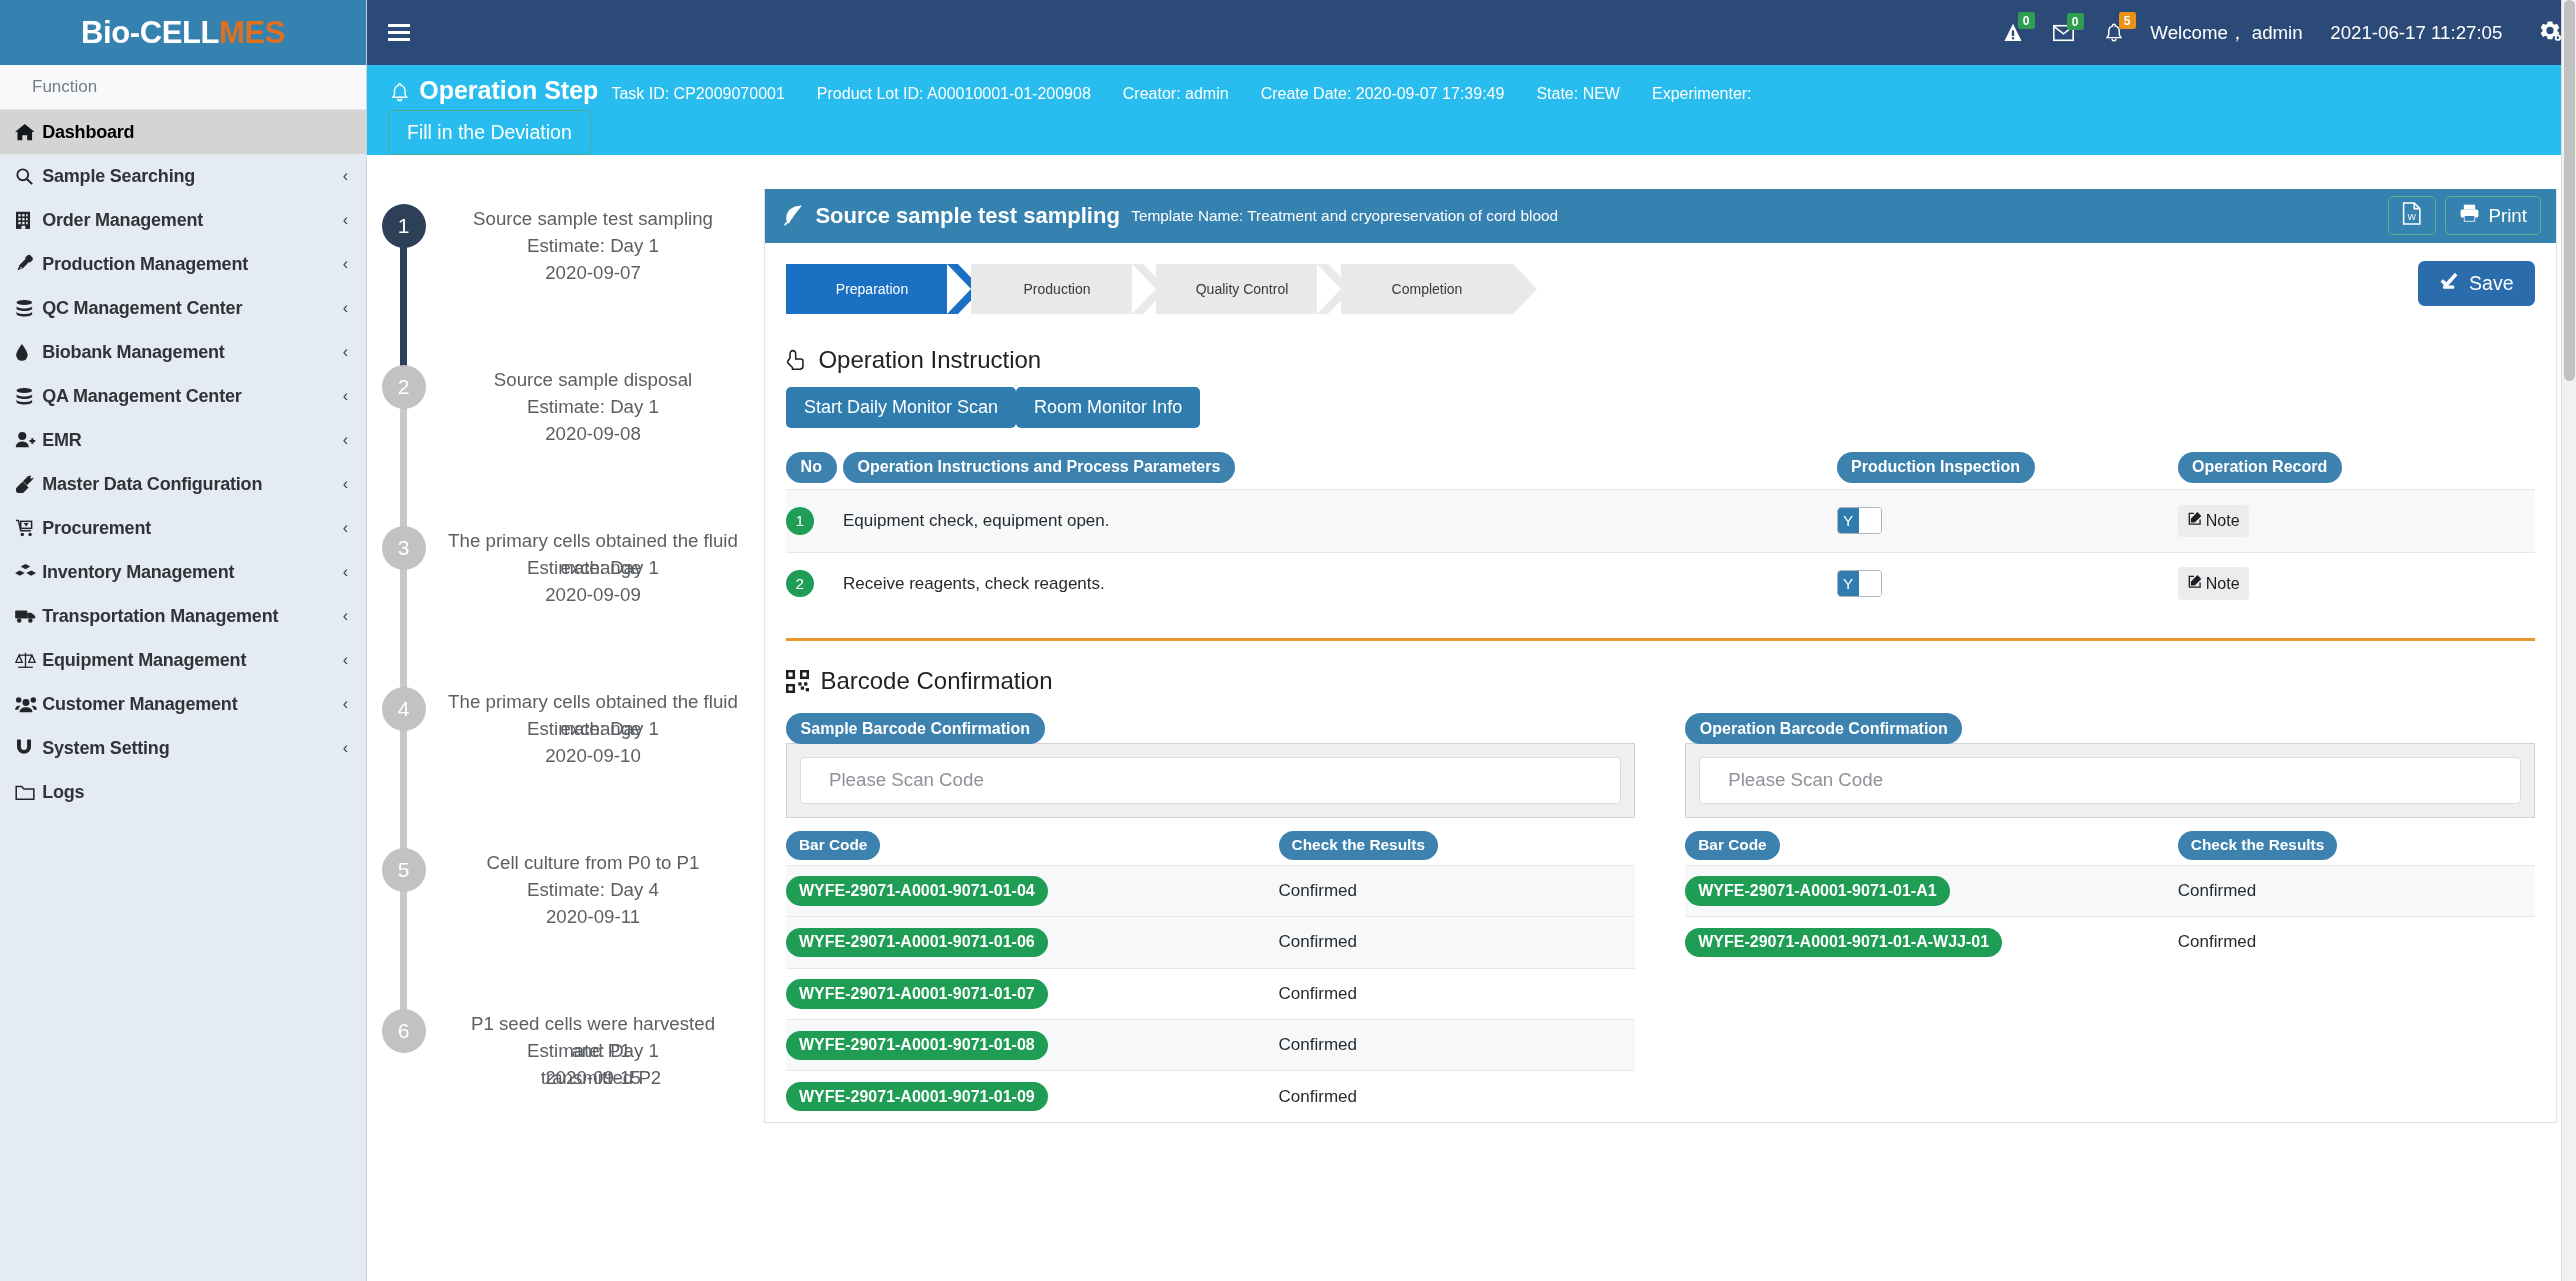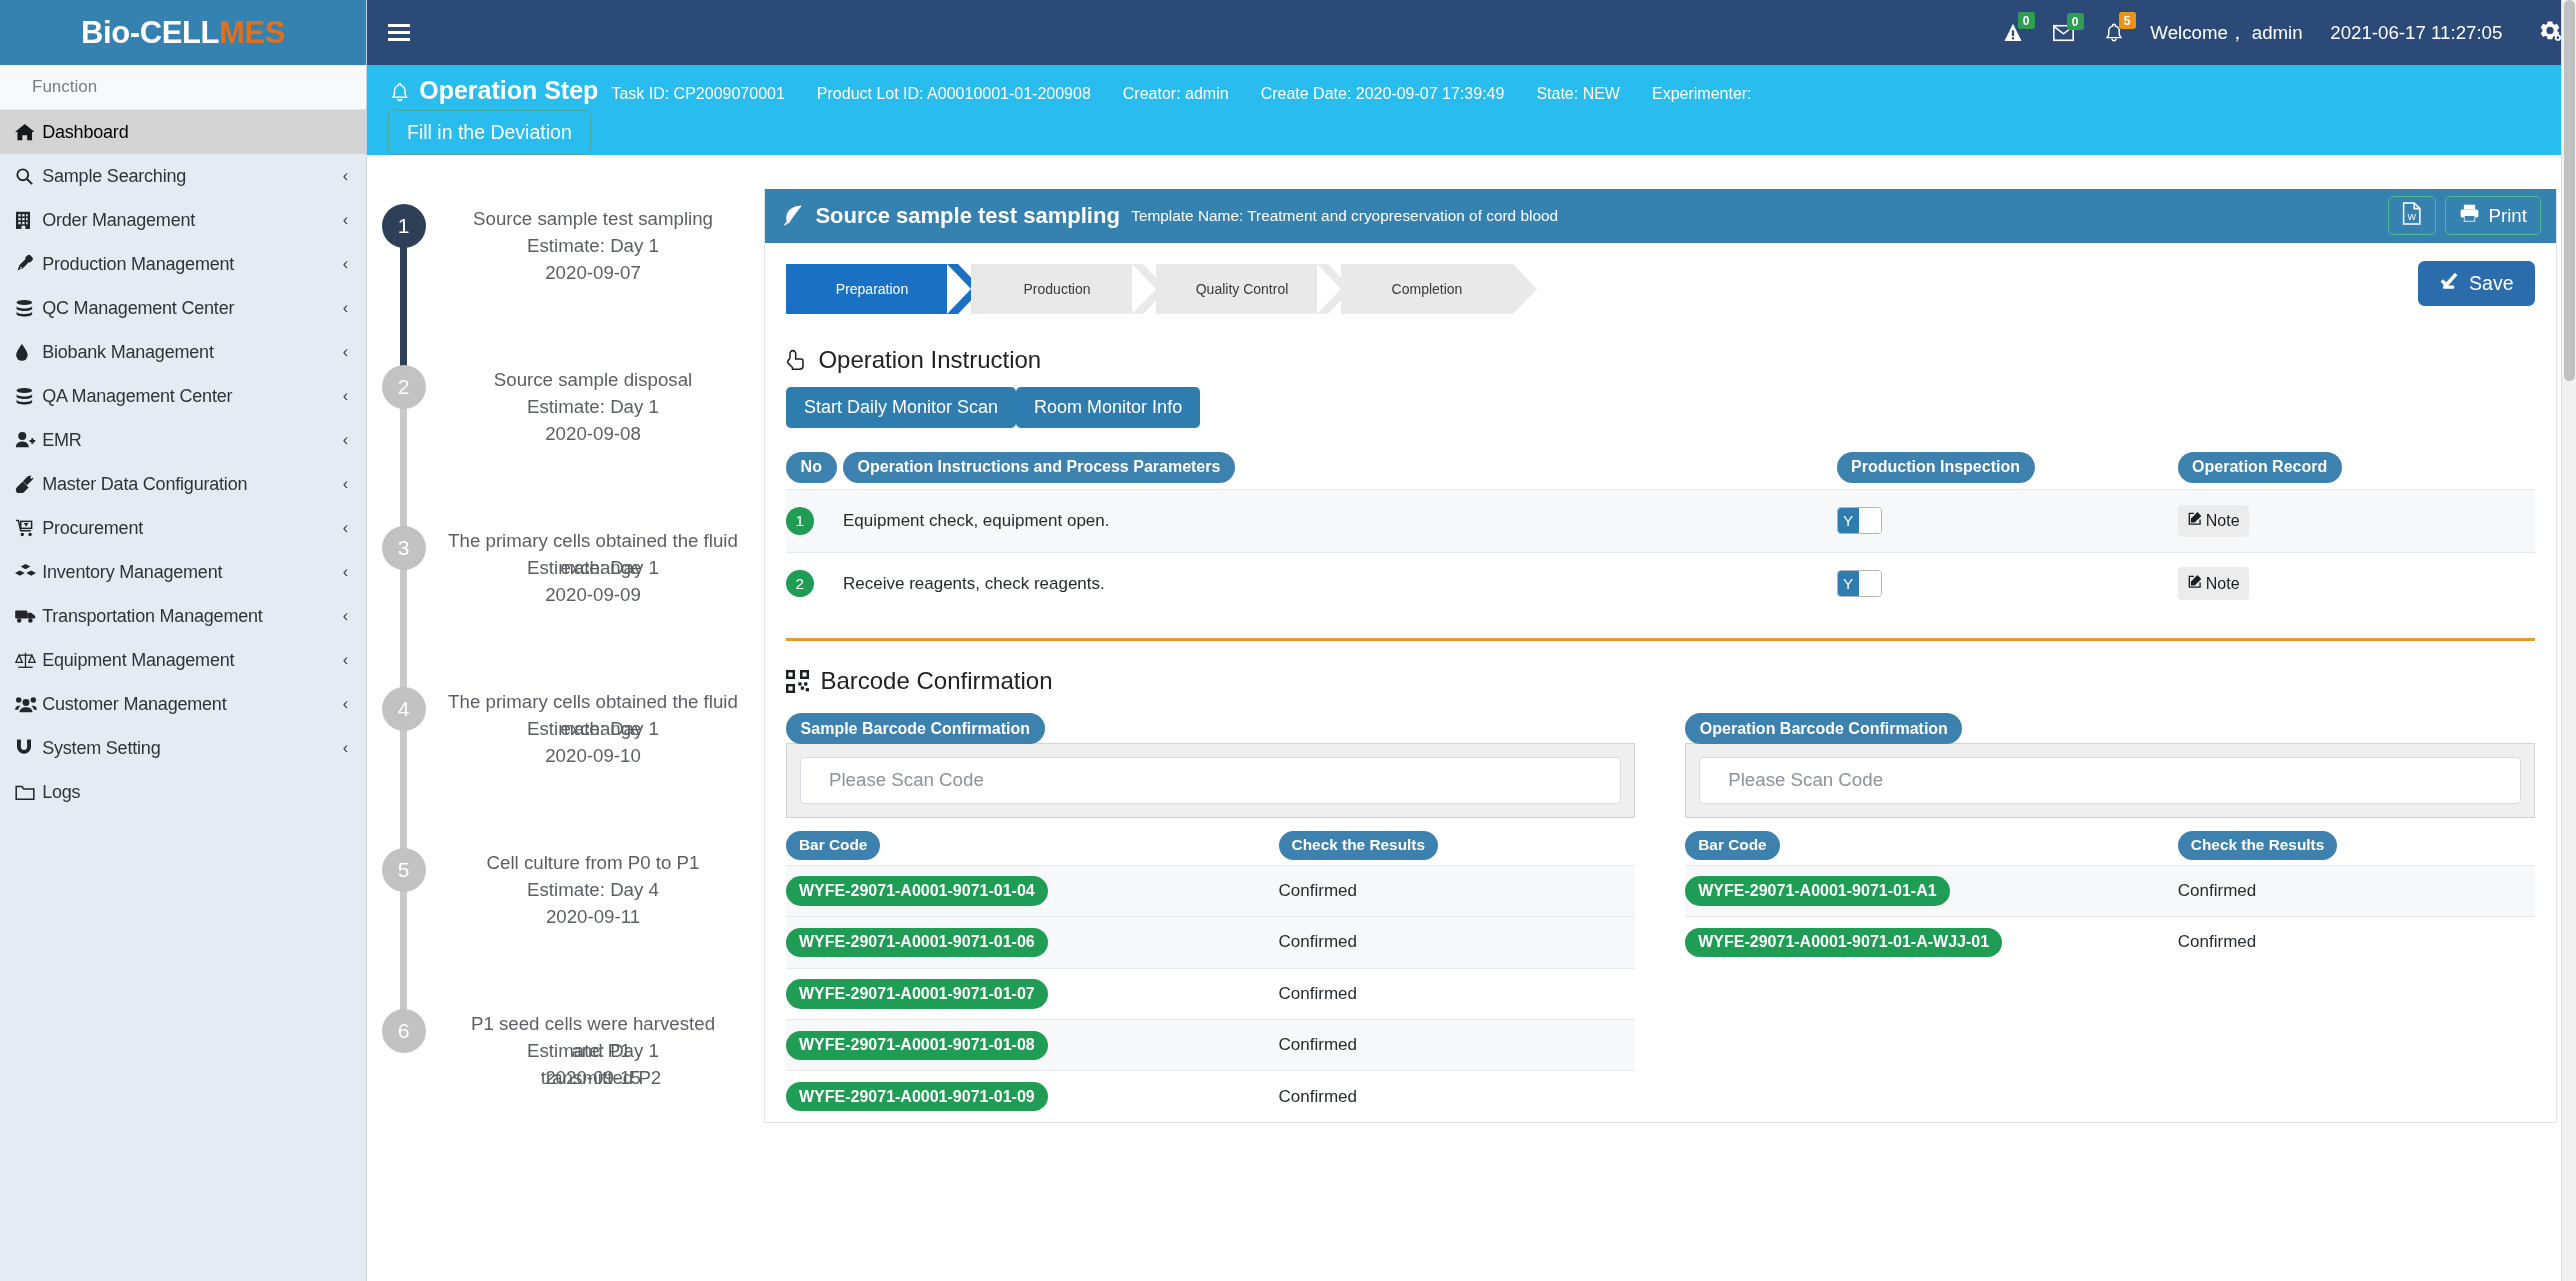--- a/index.html
+++ b/index.html
@@ -44,21 +44,21 @@
     color: #2f3438;
   }
   .nav-item.active { background: #d4d4d4; }
   .nav-ico {
     width: 27.6px; flex: 0 0 27.6px;
     display: flex; align-items: center; justify-content: flex-start;
     font-size: 18px; color: #22262a;
   }
   .nav-ico svg { display: block; }
   .nav-label {
-    font-size: 18px; font-weight: normal;
+    font-size: 18px; font-weight: bold;
     color: #2f3438; white-space: nowrap;
     flex: 1 1 auto; letter-spacing: -0.2px;
   }
   .nav-item.active .nav-label { color: #000; }
   .nav-caret {
     font-size: 16px; color: #3a4047; flex: 0 0 auto;
     margin-left: 3.2px;
   }
 
   

